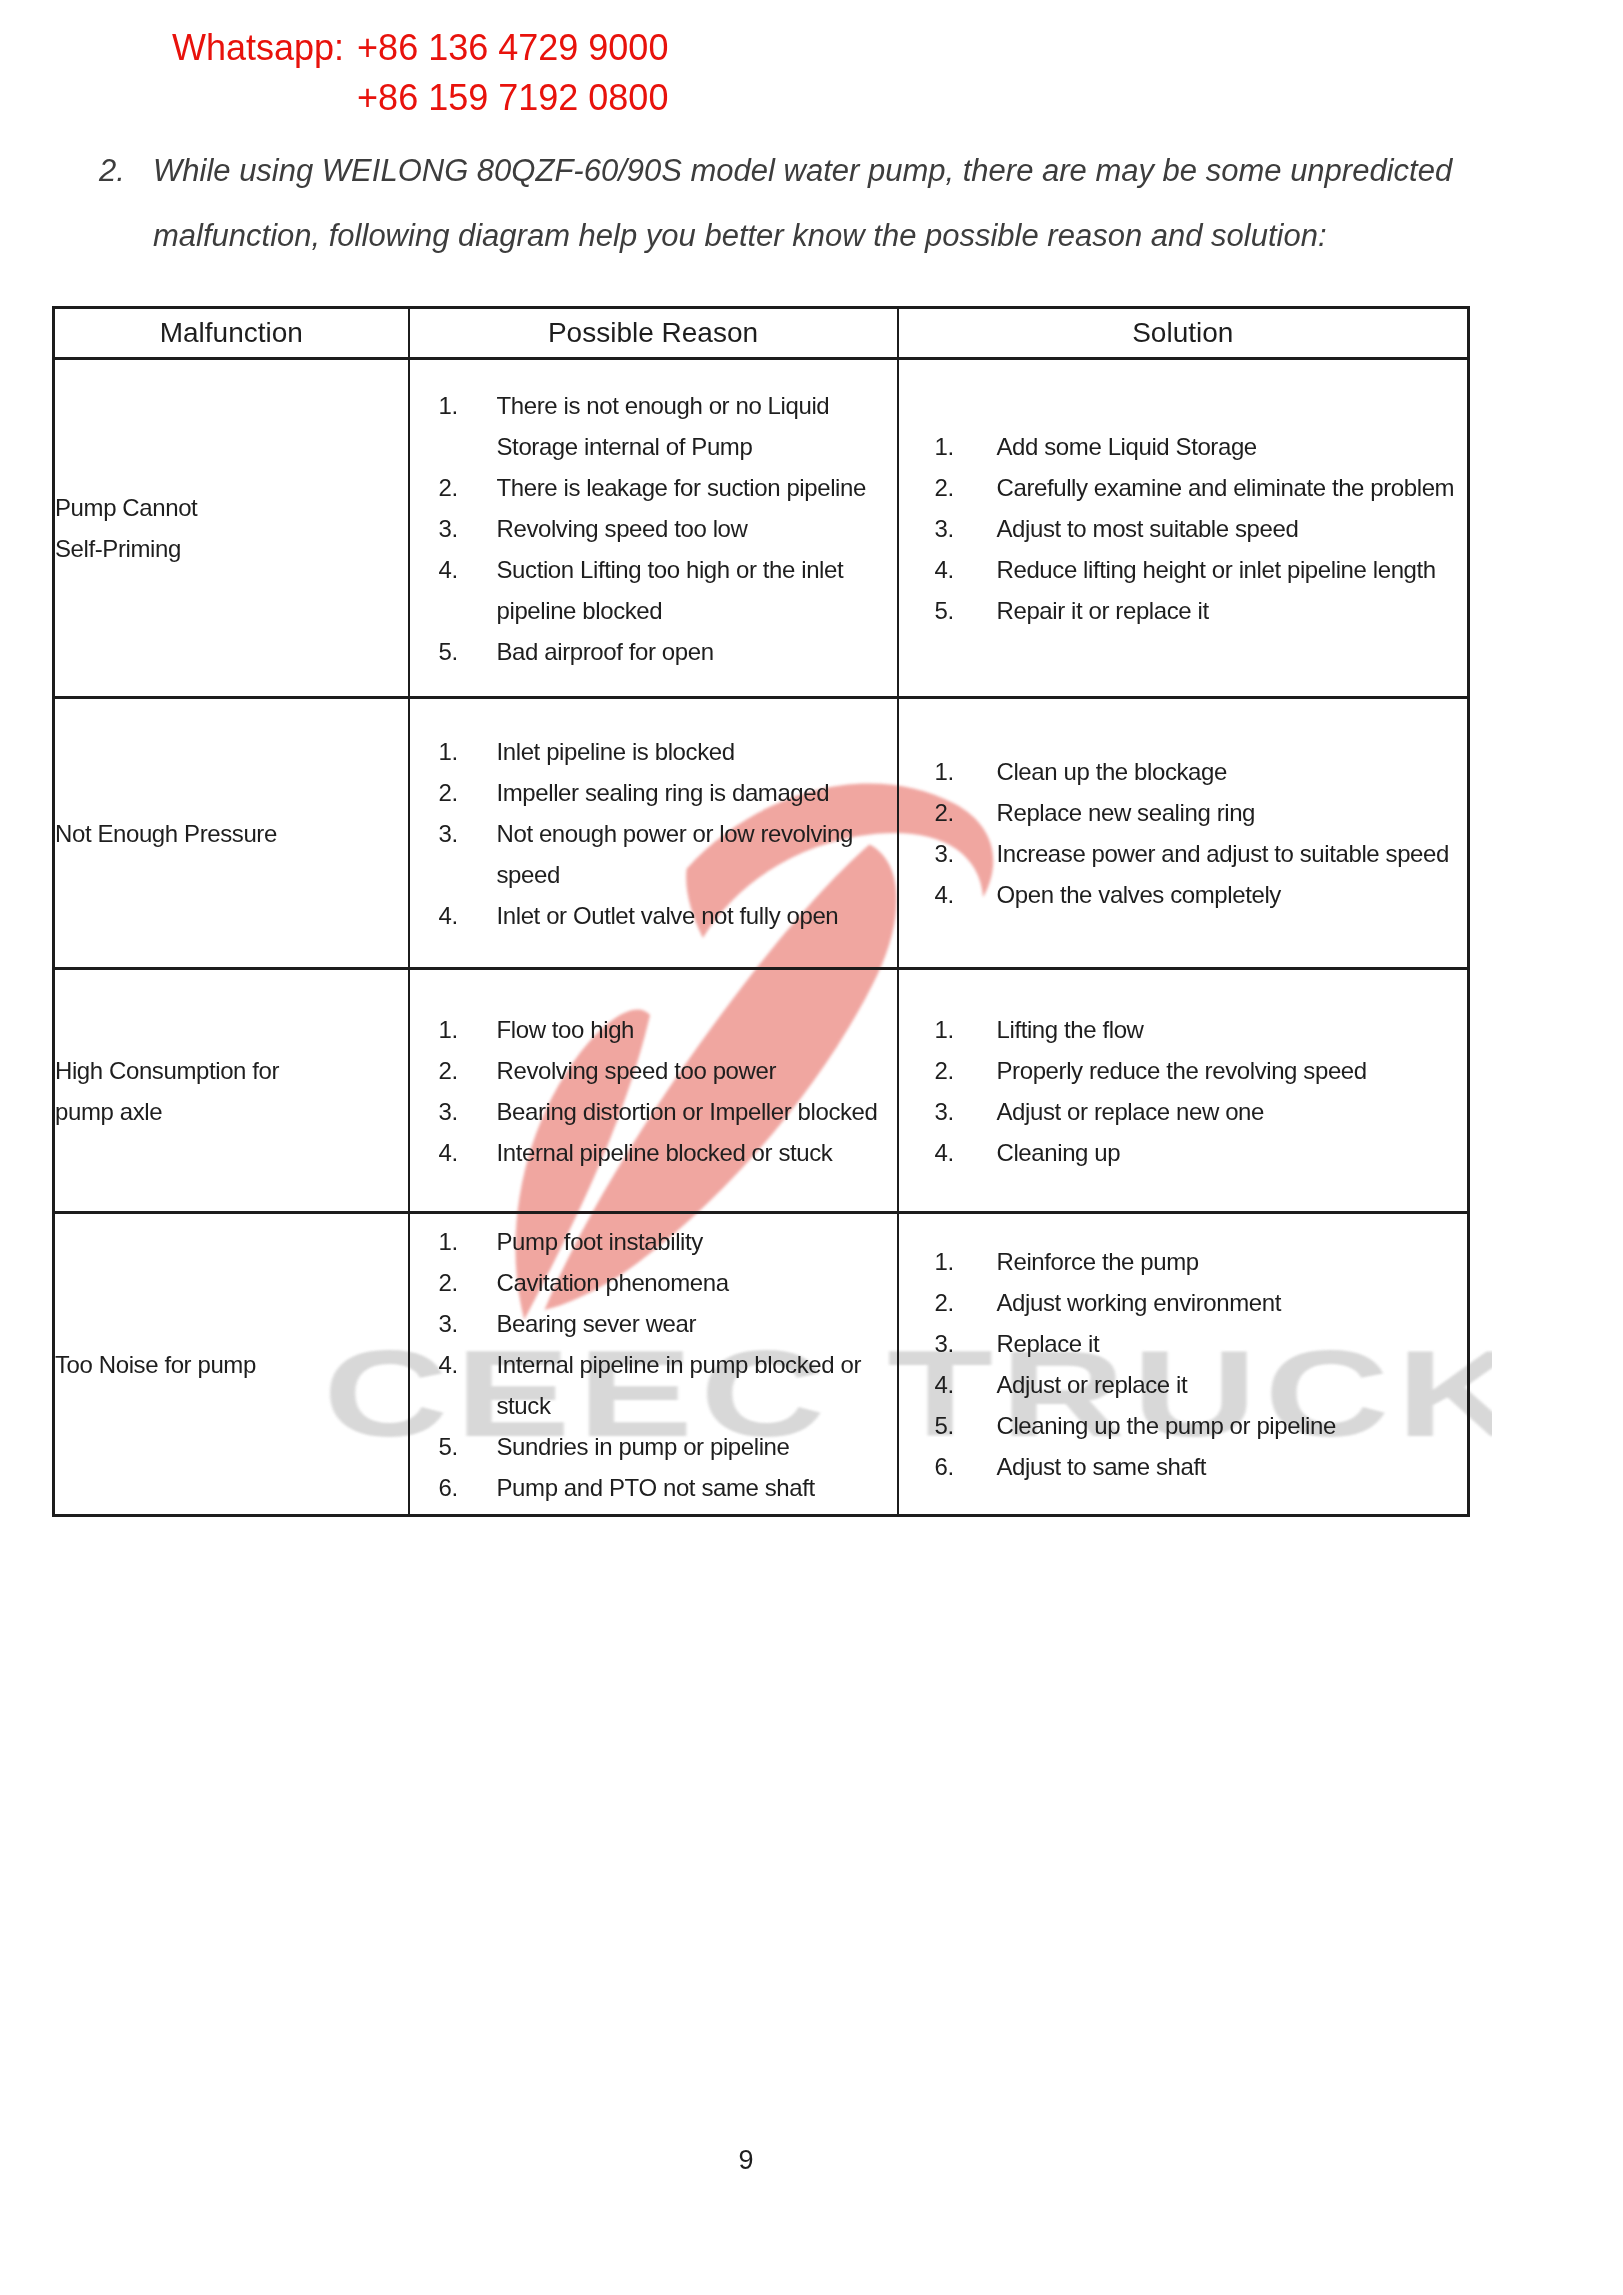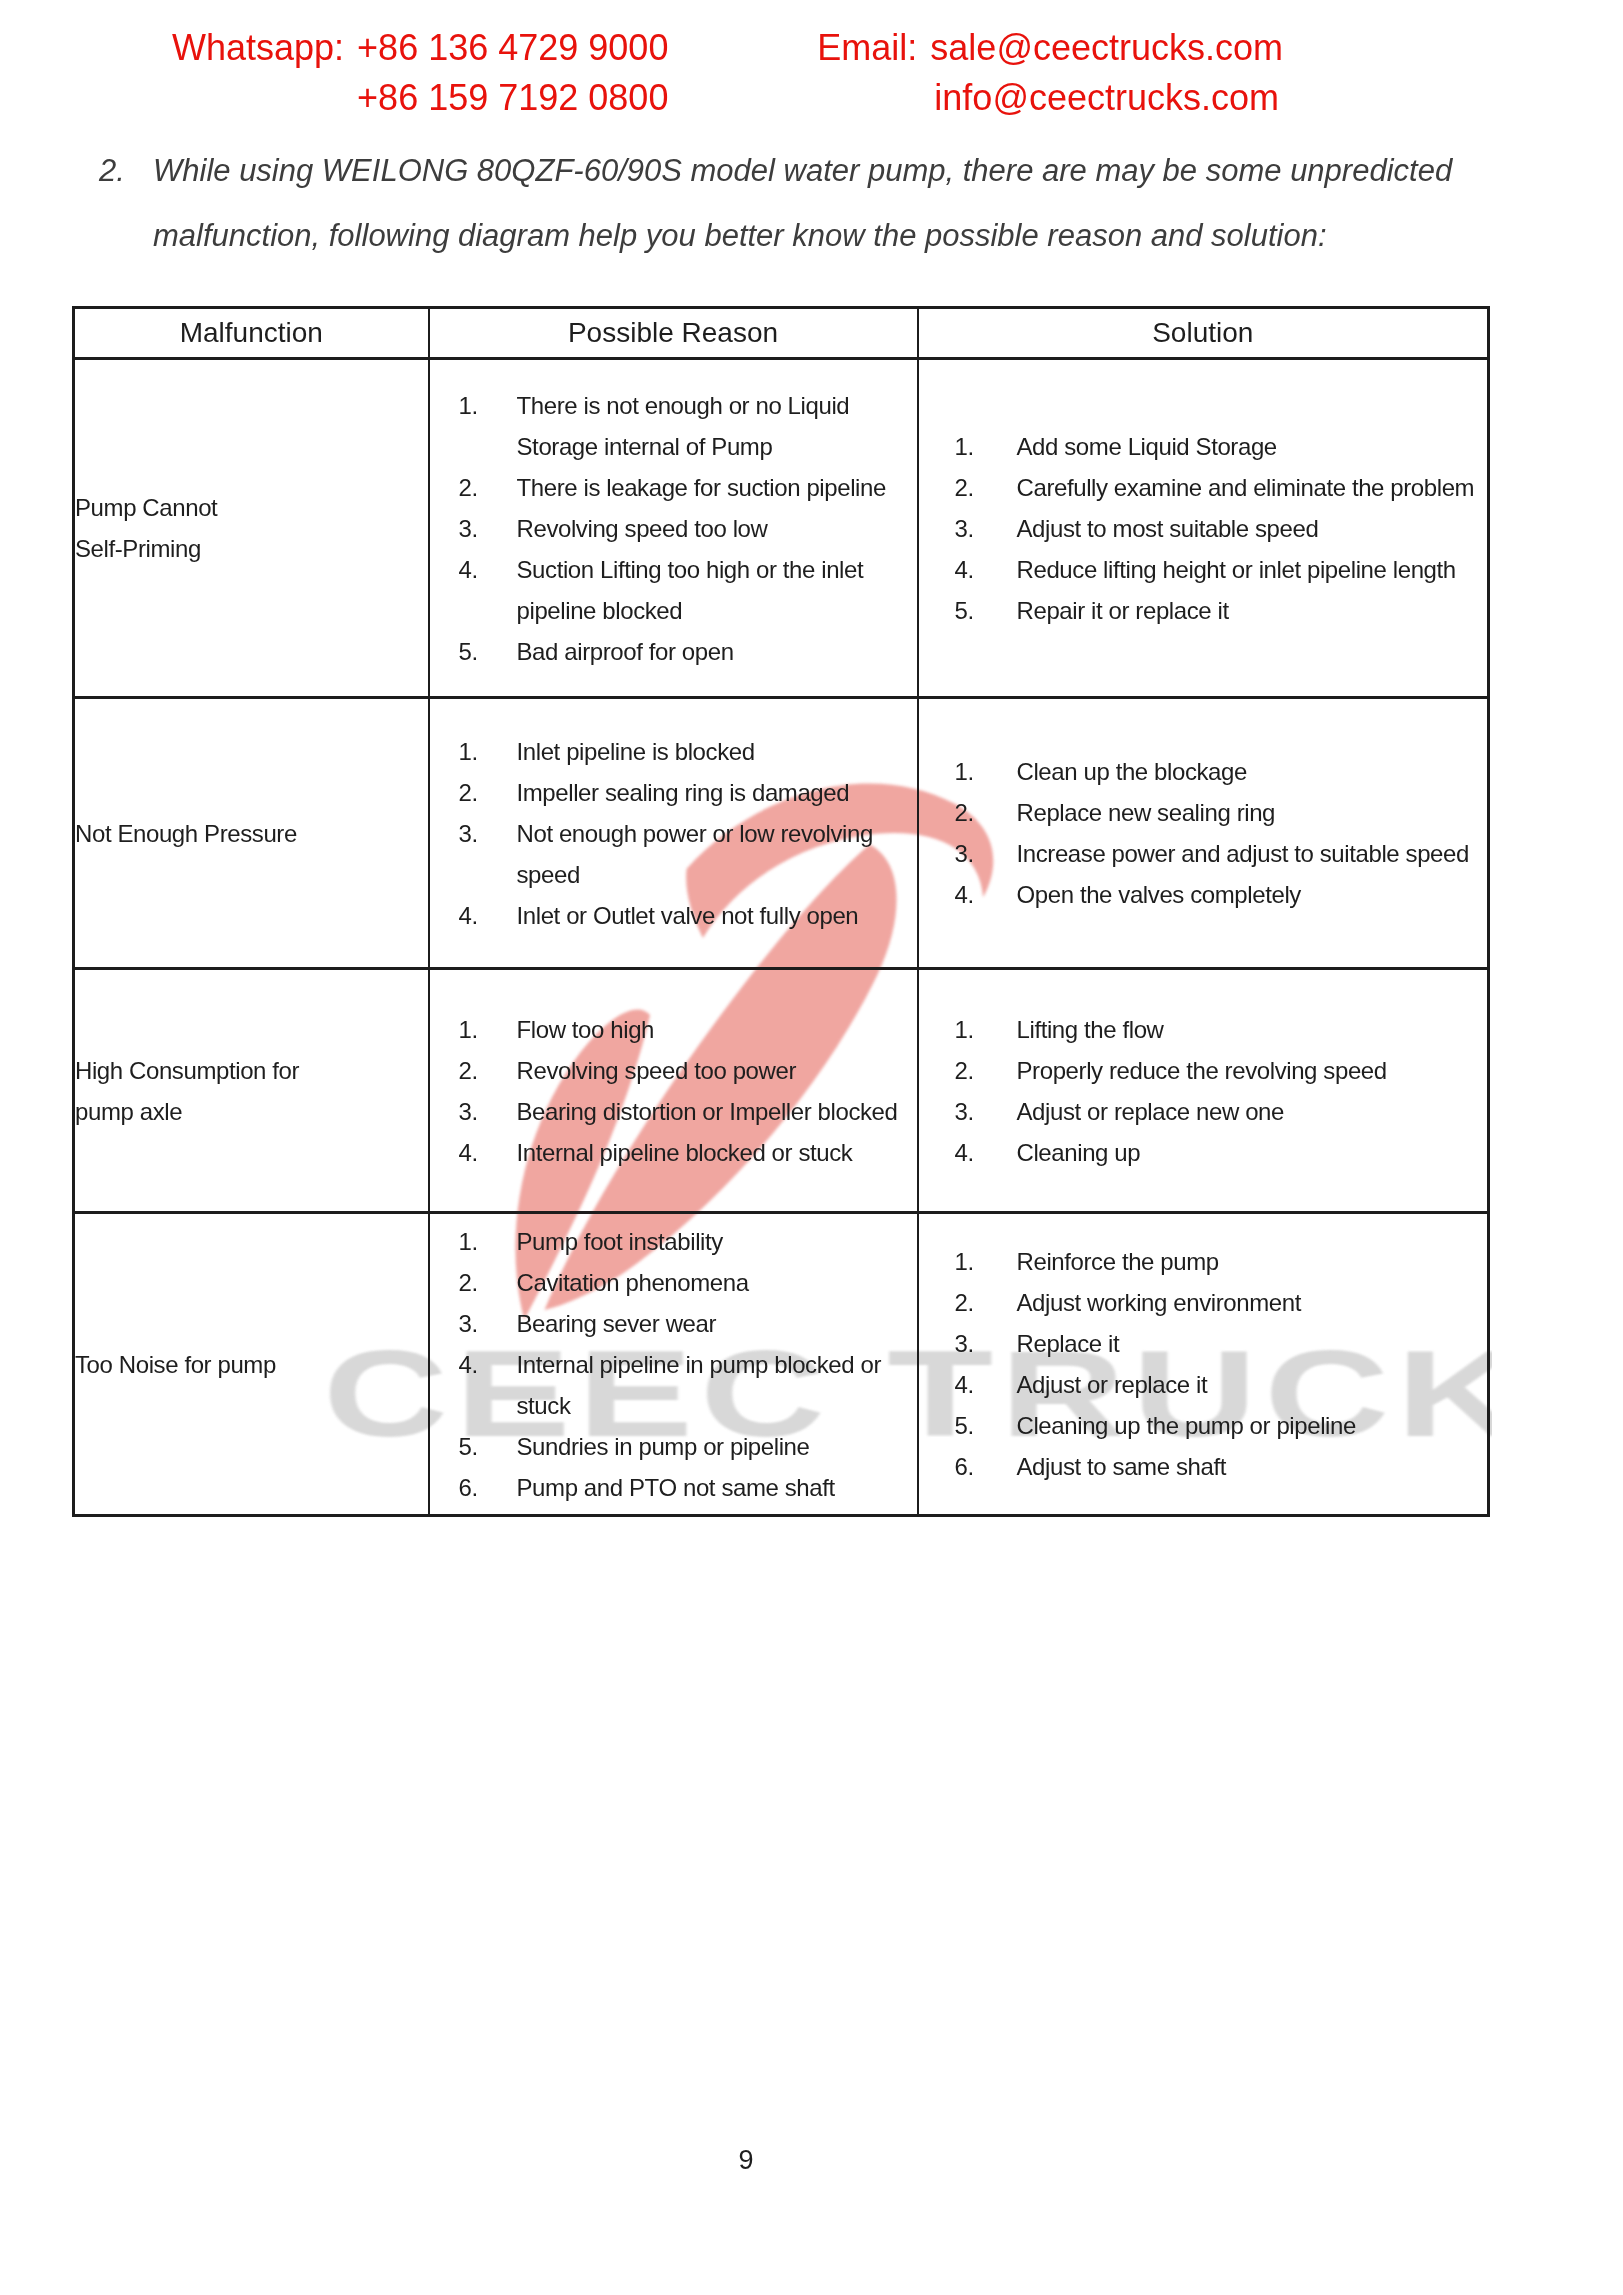--- a/index.html
+++ b/index.html
@@ -23,21 +23,21 @@
   }
   .contact-block{display:flex;gap:13px;}
   .stack{display:flex;flex-direction:column;}
   .stack.center{text-align:center;}
   .intro{margin:29px 0 0 99px;font-style:italic;font-size:31px;line-height:37px;color:#3d3d3d;}
   .intro-line1{display:flex;}
   .intro-num{width:54px;flex:0 0 auto;}
   .intro-line2{margin:28px 0 0 54px;}
   
   table.fault-table{
-    border-collapse:collapse;table-layout:fixed;width:1414px;margin:52px 0 0 72px;
+    border-collapse:collapse;table-layout:fixed;width:1414px;margin:52px 0 0 52px;
     background:transparent;
   }
   .fault-table{border:3.2px solid #1c1c1c;}
   .fault-table tr{border-top:3.2px solid #1c1c1c;border-bottom:3.2px solid #1c1c1c;}
   .fault-table th,.fault-table td{border-left:2.4px solid #1c1c1c;border-right:2.4px solid #1c1c1c;background:transparent;}
   .fault-table th{height:42px;font-weight:400;font-size:28px;text-align:center;padding:3.2px 0;color:#1e1e1e;}
   .fault-table td{vertical-align:middle;font-size:24px;letter-spacing:-0.4px;padding:6.5px 0;color:#1e1e1e;}
   td.malf{}
   td.malf div{line-height:41px;}
   td.listcell .li{display:flex;line-height:41px;}
@@ -70,27 +70,20 @@
   <div class="content">
 
     <div class="contact-header">
       <div class="contact-block">
         <span>Whatsapp:</span>
         <div class="stack">
           <span>+86 136 4729 9000</span>
           <span>+86 159 7192 0800</span>
         </div>
       </div>
-      <div class="contact-block">
-        <span>Email:</span>
-        <div class="stack center">
-          <span>sale@ceectrucks.com</span>
-          <span>info@ceectrucks.com</span>
-        </div>
-      </div>
     </div>
 
     <div class="intro">
       <div class="intro-line1">
         <span class="intro-num">2.</span>
         <span>While using WEILONG 80QZF-60/90S model water pump, there are may be some unpredicted</span>
       </div>
       <div class="intro-line2">
         <span>malfunction, following diagram help you better know the possible reason and solution:</span>
       </div>

